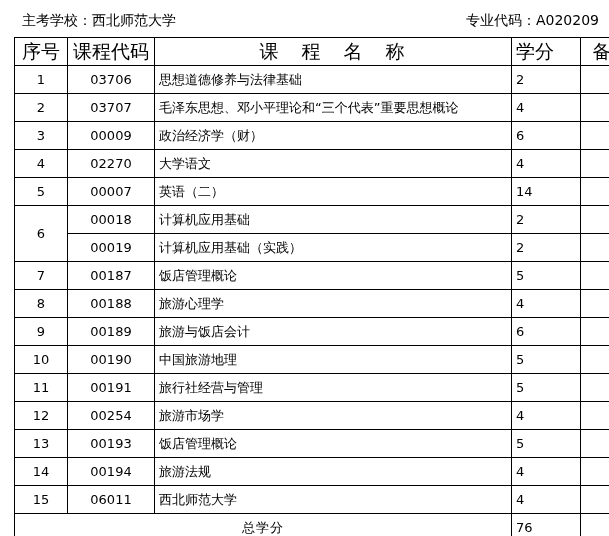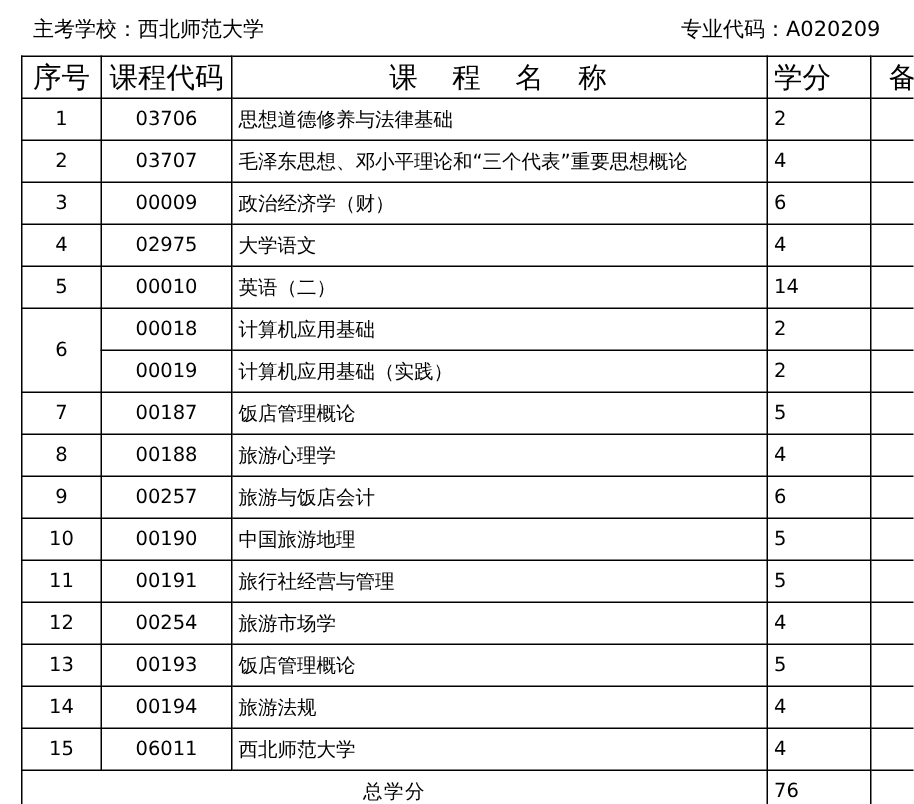--- a/index.html
+++ b/index.html
@@ -27,21 +27,21 @@
     padding: 11px 0 8px 0;
     font-size: 14px;
     line-height: 18px;
   }
   .header-left {
     margin-left: 22px;
     white-space: nowrap;
   }
   .header-right {
     margin-left: auto;
-    margin-right: 22px;
+    margin-right: 10px;
     white-space: nowrap;
   }
   table.course-table {
     border-collapse: collapse;
     table-layout: fixed;
     margin-left: 14px;
     width: 583px;
     font-size: 13px;
   }
   table.course-table td,
@@ -114,28 +114,28 @@
       </tr>
       <tr>
         <td class="col-no">3</td>
         <td class="col-code">00009</td>
         <td class="col-name">政治经济学（财）</td>
         <td class="col-credit">6</td>
         <td class="col-remark"></td>
       </tr>
       <tr>
         <td class="col-no">4</td>
-        <td class="col-code">02975</td>
+        <td class="col-code">02270</td>
         <td class="col-name">大学语文</td>
         <td class="col-credit">4</td>
         <td class="col-remark"></td>
       </tr>
       <tr>
         <td class="col-no">5</td>
-        <td class="col-code">00010</td>
+        <td class="col-code">00007</td>
         <td class="col-name">英语（二）</td>
         <td class="col-credit">14</td>
         <td class="col-remark"></td>
       </tr>
       <tr>
         <td class="col-no merged-no" rowspan="2">6</td>
         <td class="col-code">00018</td>
         <td class="col-name">计算机应用基础</td>
         <td class="col-credit">2</td>
         <td class="col-remark"></td>
@@ -155,21 +155,21 @@
       </tr>
       <tr>
         <td class="col-no">8</td>
         <td class="col-code">00188</td>
         <td class="col-name">旅游心理学</td>
         <td class="col-credit">4</td>
         <td class="col-remark"></td>
       </tr>
       <tr>
         <td class="col-no">9</td>
-        <td class="col-code">00257</td>
+        <td class="col-code">00189</td>
         <td class="col-name">旅游与饭店会计</td>
         <td class="col-credit">6</td>
         <td class="col-remark"></td>
       </tr>
       <tr>
         <td class="col-no">10</td>
         <td class="col-code">00190</td>
         <td class="col-name">中国旅游地理</td>
         <td class="col-credit">5</td>
         <td class="col-remark"></td>

